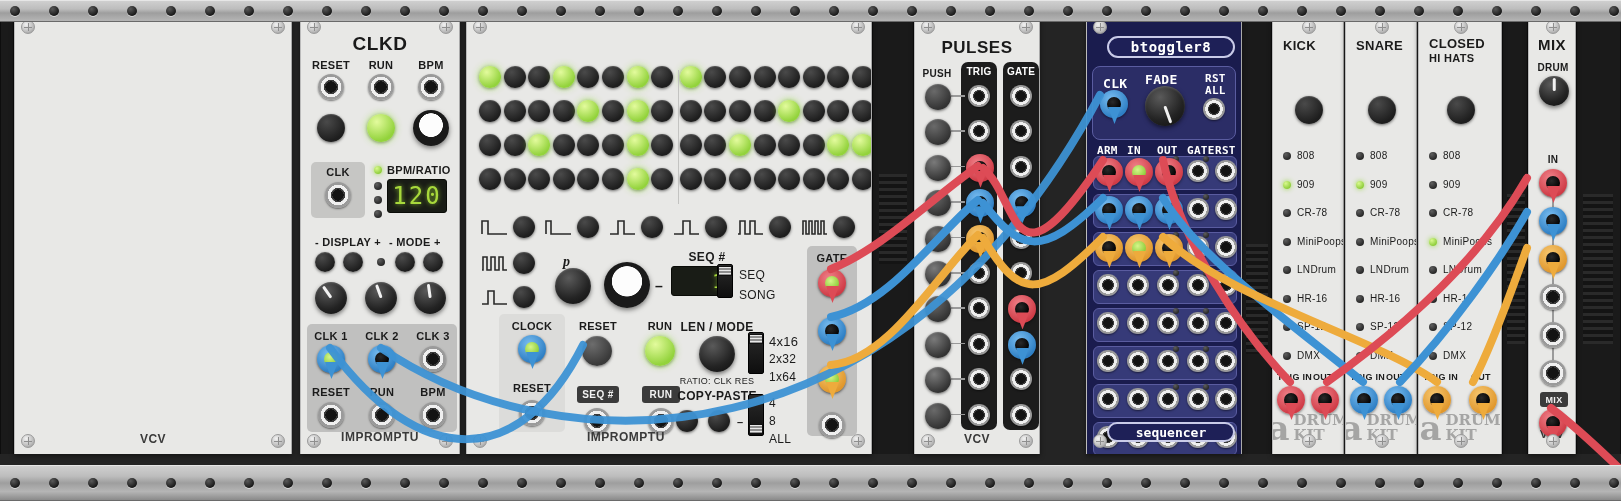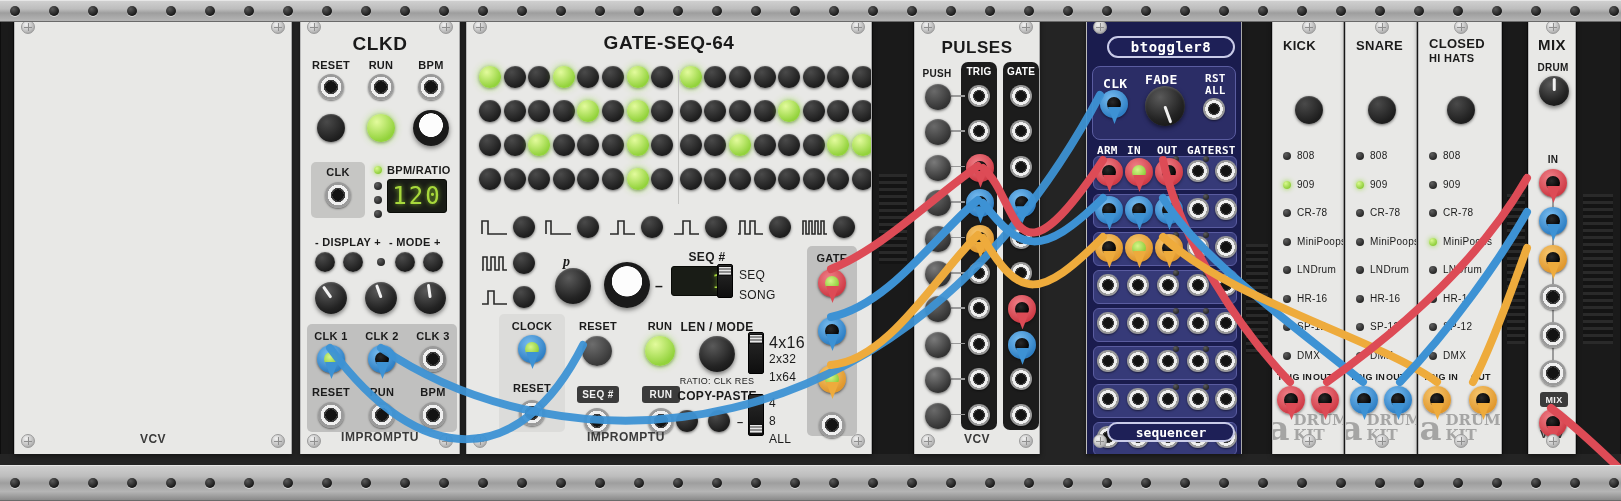--- a/index.html
+++ b/index.html
@@ -299,21 +299,20 @@
     <div class="jack" style="left:119px;top:388px;"></div>
 
     <div class="brand" style="bottom:10px;">IMPROMPTU</div>
   </div>
 
   <div class="module" id="m-gseq" style="left:466px;width:406px;">
     <div class="screw tl"></div>
     <div class="screw tr"></div>
     <div class="screw bl"></div>
     <div class="screw br"></div>
-    <div class="mod-title" style="top:18px;font-size:19px;">GATE-SEQ-64</div>
 
     <div id="gs-matrix" style="position:absolute;left:12px;top:52px;">
         <div class="btn lit" style="position: absolute; left: 0px; top: 0px; width: 22px; height: 22px;"></div>
         <div class="btn" style="position: absolute; left: 24.6px; top: 0px; width: 22px; height: 22px;"></div>
         <div class="btn" style="position: absolute; left: 49.2px; top: 0px; width: 22px; height: 22px;"></div>
         <div class="btn lit" style="position: absolute; left: 73.8px; top: 0px; width: 22px; height: 22px;"></div>
         <div class="btn" style="position: absolute; left: 98.4px; top: 0px; width: 22px; height: 22px;"></div>
         <div class="btn" style="position: absolute; left: 123px; top: 0px; width: 22px; height: 22px;"></div>
         <div class="btn lit" style="position: absolute; left: 147.6px; top: 0px; width: 22px; height: 22px;"></div>
         <div class="btn" style="position: absolute; left: 172.2px; top: 0px; width: 22px; height: 22px;"></div>
@@ -454,21 +453,21 @@
     <div class="jack" style="left:181px;top:394px;"></div>
 
     <div class="lbl c" style="left:198px;top:375px;width:104px;font-size:12px;">COPY-PASTE</div>
     <div class="btn" style="left:209px;top:396px;width:22px;height:22px;"></div>
     <div class="btn" style="left:241px;top:396px;width:22px;height:22px;"></div>
     <div class="lbl" style="left:270px;top:402px;">–</div>
 
     <div class="slider" style="left:281px;top:318px;height:42px;">
         <div class="nub" style="top:1px;"></div>
       </div>
-    <div class="lbl" style="left:302px;top:320px;font-size:16px;font-weight:400;">4x16</div>
+    <div class="lbl" style="left:302px;top:320px;font-size:13px;font-weight:400;">4x16</div>
     <div class="lbl" style="left:302px;top:338px;font-size:12px;font-weight:400;">2x32</div>
     <div class="lbl" style="left:302px;top:356px;font-size:12px;font-weight:400;">1x64</div>
 
     <div class="slider" style="left:281px;top:380px;height:42px;">
         <div class="nub" style="bottom:1px;"></div>
       </div>
     <div class="lbl" style="left:302px;top:382px;font-size:12px;font-weight:400;">4</div>
     <div class="lbl" style="left:302px;top:400px;font-size:12px;font-weight:400;">8</div>
     <div class="lbl" style="left:302px;top:418px;font-size:12px;font-weight:400;">ALL</div>
 

